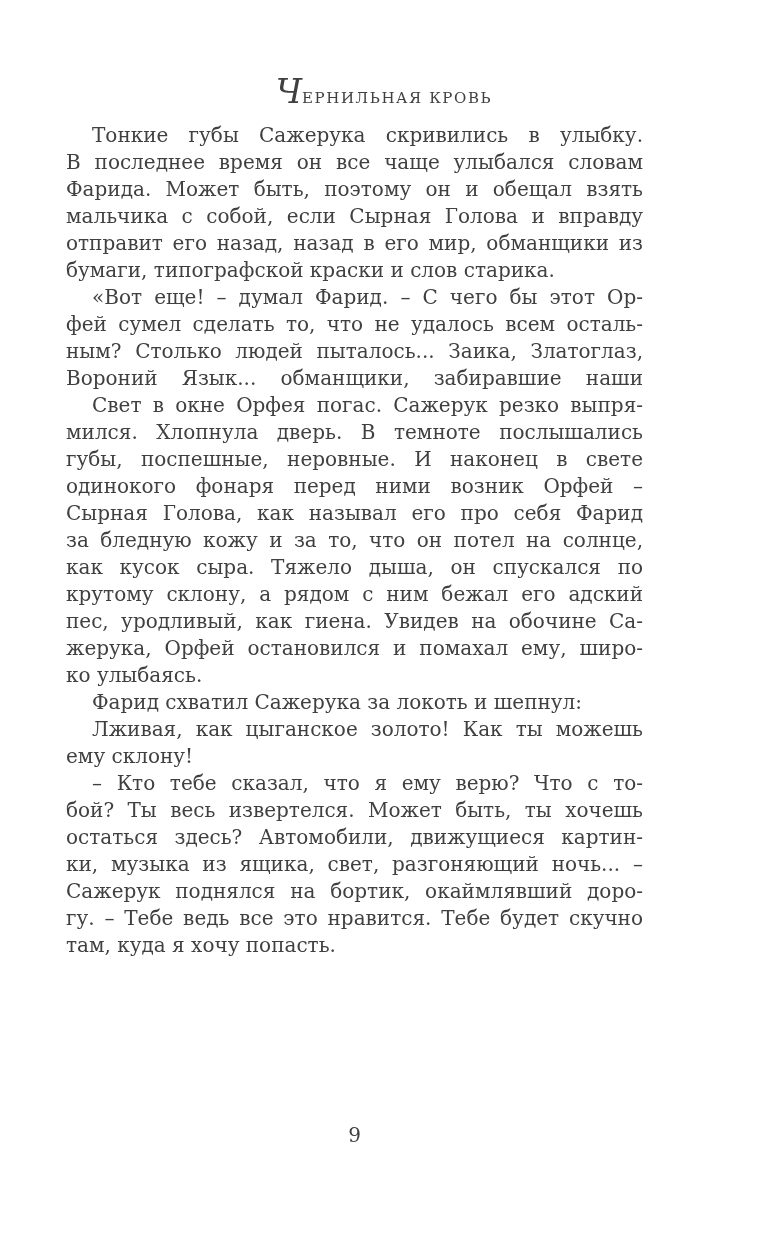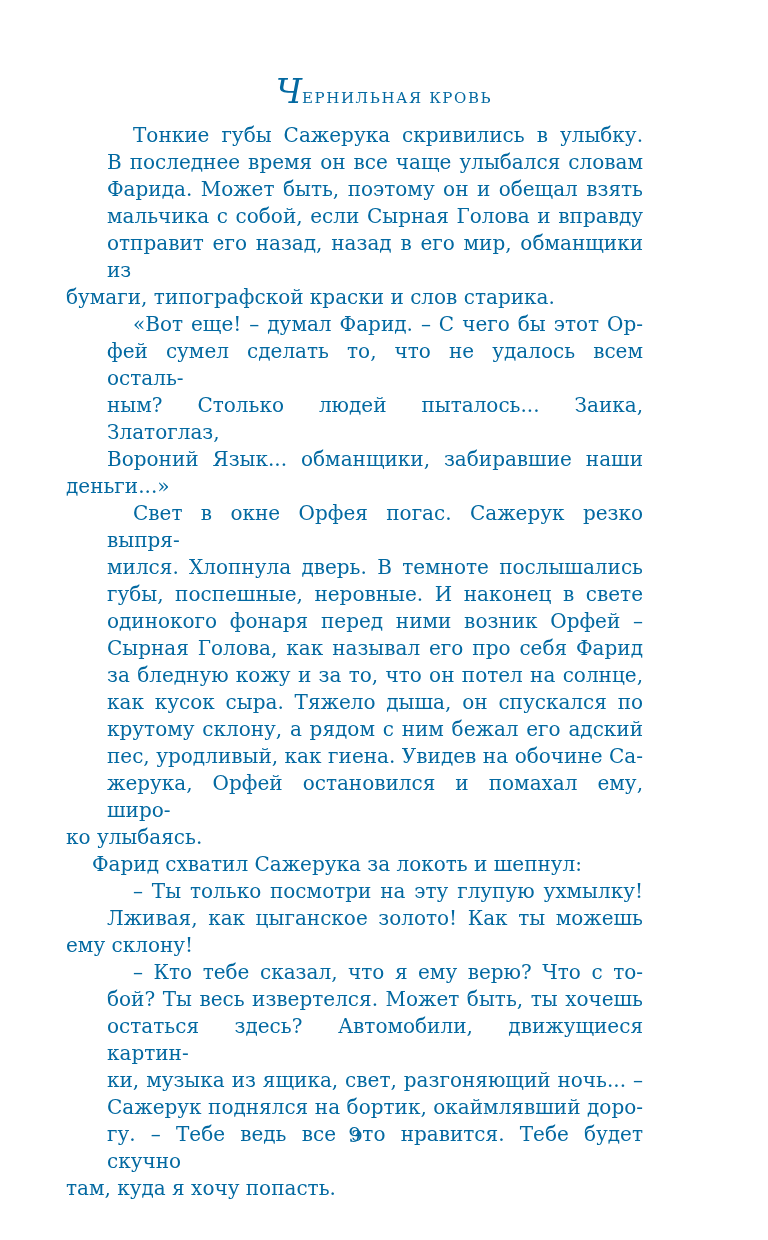--- a/index.html
+++ b/index.html
@@ -1,20 +1,20 @@
 <!DOCTYPE html>
 <html><head>
 <meta charset="utf-8">
 <style>
   html,body{margin:0;padding:0;}
   .page{
     position:relative;
     width:768px;height:1240px;
     background:#ffffff;
-    color:#0369a1;
+    color:#404040;
     font-family:"DejaVu Serif","Liberation Serif",serif;
     overflow:hidden;
   }
   .running-head{
     position:absolute;
     top:72px;left:0;width:768px;
     text-align:center;
     line-height:38px;
     white-space:nowrap;
   }
@@ -36,21 +36,20 @@
   .line{
     display:block;
     text-align:left;
     text-align-last:left;
     white-space:nowrap;
   }
   .line.j{
     text-align:justify;
     text-align-last:justify;
     white-space:normal;
-    margin-left:41px;
   }
   .paragraph .line:first-child{text-indent:26px;}
   .folio{
     position:absolute;
     top:1122px;left:66px;width:577px;
     text-align:center;
     font-size:20px;
     line-height:27px;
   }
 </style>
@@ -70,40 +69,38 @@
         <div class="line j">Фарида. Может быть, поэтому он и обещал взять</div>
         <div class="line j">мальчика с собой, если Сырная Голова и вправду</div>
         <div class="line j">отправит его назад, назад в его мир, обманщики из</div>
         <div class="line">бумаги, типографской краски и слов старика.</div>
       </div>
       <div class="paragraph">
         <div class="line j">«Вот еще! – думал Фарид. – С чего бы этот Ор-</div>
         <div class="line j">фей сумел сделать то, что не удалось всем осталь-</div>
         <div class="line j">ным? Столько людей пыталось... Заика, Златоглаз,</div>
         <div class="line j">Вороний Язык... обманщики, забиравшие наши</div>
-        <div class="line">деньги...»</div>
       </div>
       <div class="paragraph">
         <div class="line j">Свет в окне Орфея погас. Сажерук резко выпря-</div>
         <div class="line j">мился. Хлопнула дверь. В темноте послышались</div>
         <div class="line j">губы, поспешные, неровные. И наконец в свете</div>
         <div class="line j">одинокого фонаря перед ними возник Орфей –</div>
         <div class="line j">Сырная Голова, как называл его про себя Фарид</div>
         <div class="line j">за бледную кожу и за то, что он потел на солнце,</div>
         <div class="line j">как кусок сыра. Тяжело дыша, он спускался по</div>
         <div class="line j">крутому склону, а рядом с ним бежал его адский</div>
         <div class="line j">пес, уродливый, как гиена. Увидев на обочине Са-</div>
         <div class="line j">жерука, Орфей остановился и помахал ему, широ-</div>
         <div class="line">ко улыбаясь.</div>
       </div>
       <div class="paragraph">
         <div class="line">Фарид схватил Сажерука за локоть и шепнул:</div>
       </div>
       <div class="paragraph">
-        <div class="line j">– Ты только посмотри на эту глупую ухмылку!</div>
         <div class="line j">Лживая, как цыганское золото! Как ты можешь</div>
         <div class="line">ему склону!</div>
       </div>
       <div class="paragraph">
         <div class="line j">– Кто тебе сказал, что я ему верю? Что с то-</div>
         <div class="line j">бой? Ты весь извертелся. Может быть, ты хочешь</div>
         <div class="line j">остаться здесь? Автомобили, движущиеся картин-</div>
         <div class="line j">ки, музыка из ящика, свет, разгоняющий ночь... –</div>
         <div class="line j">Сажерук поднялся на бортик, окаймлявший доро-</div>
         <div class="line j">гу. – Тебе ведь все это нравится. Тебе будет скучно</div>

